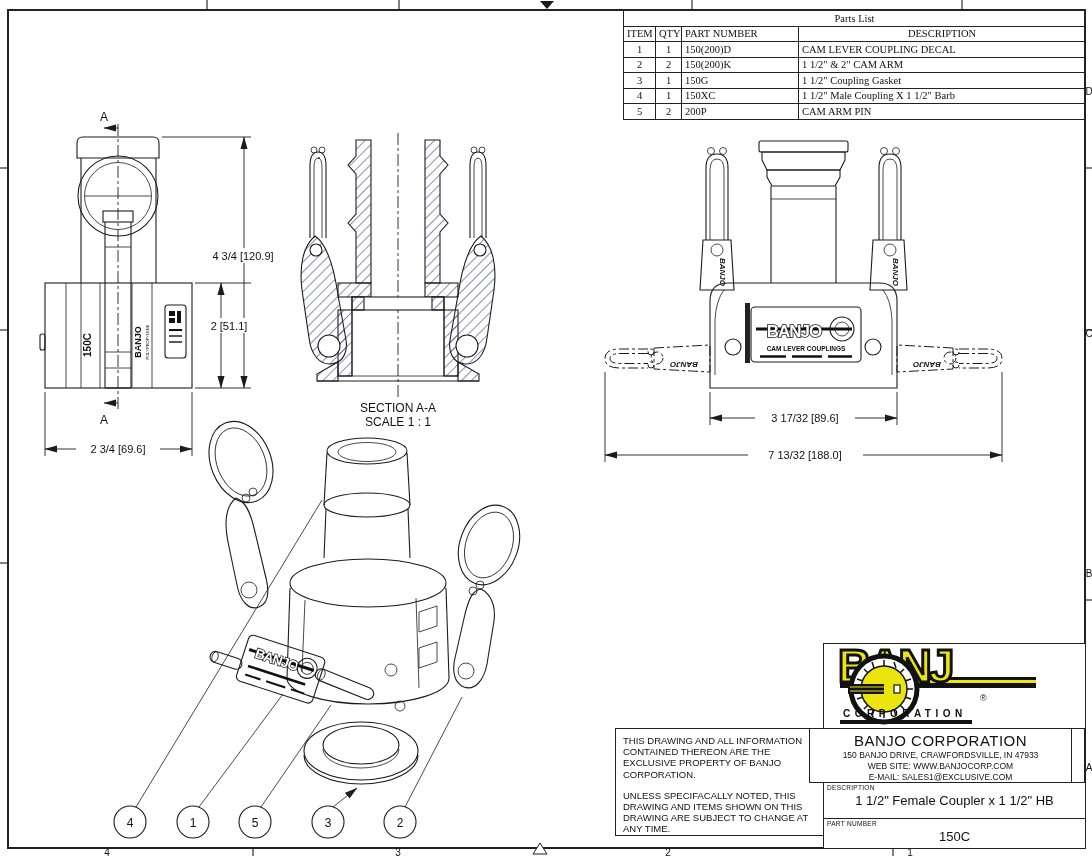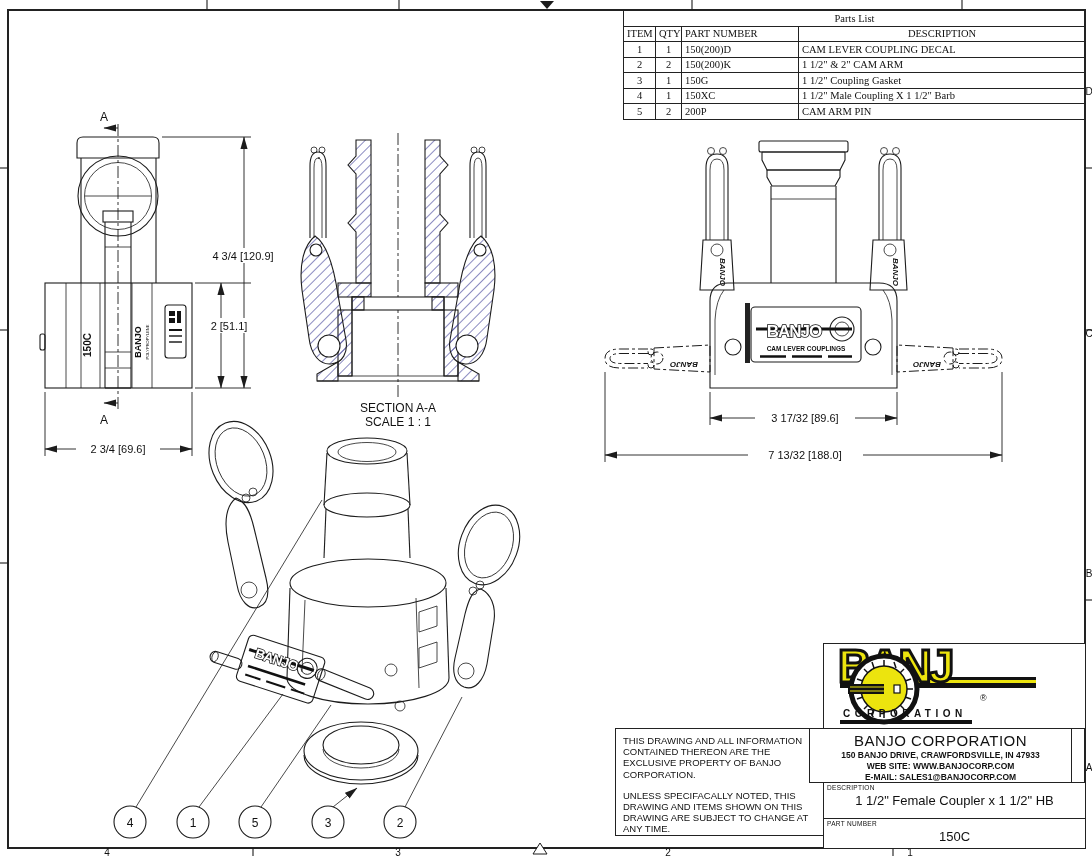--- a/index.html
+++ b/index.html
@@ -26,21 +26,21 @@
   .parts .ttl{text-align:center;}
   
   .tb{position:absolute;box-sizing:border-box;border:1.5px solid #222;background:#fff;}
   .notesbox{left:615px;top:728px;width:209px;height:108px;font-size:9.5px;line-height:1.18;}
   .notesbox p{margin:0;padding:0;}
   .notesbox .inner{padding:6px 7px;}
   .notesbox .gap{height:10px;}
   .logobox{left:823px;top:643px;width:263px;height:86px;}
   .corpbox{left:809px;top:728px;width:263px;height:55px;text-align:center;}
   .corpbox .co{font-size:15px;margin-top:3px;letter-spacing:.5px;}
-  .corpbox .ad{font-size:8.5px;font-weight:700;margin-top:1px;}
+  .corpbox .ad{font-size:8.5px;font-weight:400;margin-top:1px;}
   .descbox{left:823px;top:782px;width:263px;height:37px;}
   .pnbox{left:823px;top:818px;width:263px;height:31px;}
   .lbl{font-size:6.5px;padding:1px 0 0 3px;letter-spacing:.3px;}
   .val{font-size:13px;text-align:center;margin-top:2px;}
   
   .logo-wrap{position:absolute;left:14px;top:3px;width:235px;height:78px;}
   .neck{position:absolute;left:2px;top:30px;width:196px;height:11px;
         background:linear-gradient(#111 0 3px,#ece40e 3px 5.5px,#111 5.5px 100%);}
   .logo-text{position:absolute;left:0;top:-4px;font-size:46px;font-weight:700;line-height:1;
              letter-spacing:-3px;color:#ece40e;-webkit-text-stroke:3px #111;}
@@ -438,21 +438,21 @@
       <rect x="56" y="38" width="6" height="8" fill="#fff" stroke="#111" stroke-width="1.2"></rect>
     </svg>
     <div class="corpline">CORPORATION</div>
   </div>
 </div>
 
 <div class="tb corpbox">
   <div class="co">BANJO CORPORATION</div>
   <div class="ad">150 BANJO DRIVE, CRAWFORDSVILLE, IN 47933</div>
   <div class="ad">WEB SITE: WWW.BANJOCORP.COM</div>
-  <div class="ad">E-MAIL: SALES1@BANJOCORP.COM</div>
+  <div class="ad">E-MAIL: SALES1@EXCLUSIVE.COM</div>
 </div>
 
 <div class="tb descbox">
   <div class="lbl">DESCRIPTION</div>
   <div class="val">1 1/2" Female Coupler x 1 1/2" HB</div>
 </div>
 
 <div class="tb pnbox">
   <div class="lbl">PART NUMBER</div>
   <div class="val">150C</div>

